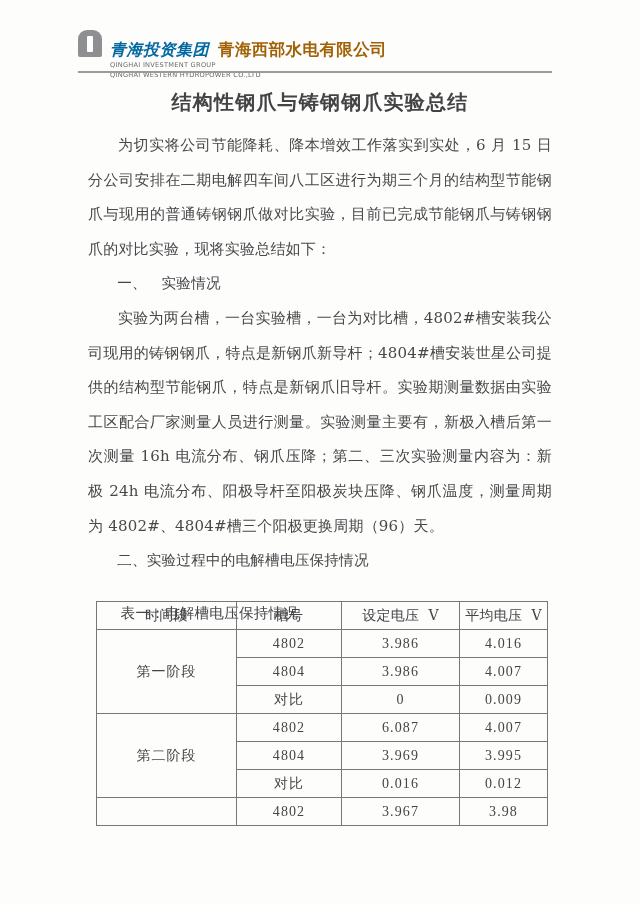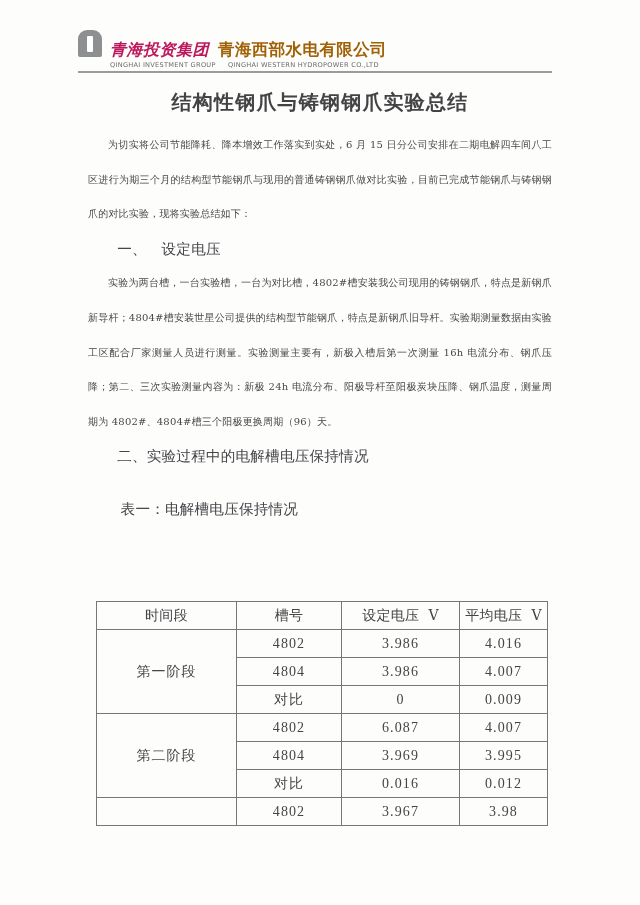--- a/index.html
+++ b/index.html
@@ -60,38 +60,39 @@
     display: flex;
     align-items: flex-end;
     gap: 9px;
   }
   .brand-cn-cursive {
     font-family: "DejaVu Serif", "Liberation Serif", serif;
     font-size: 16px;
     font-weight: 700;
     font-style: italic;
     letter-spacing: 0.5px;
-    color: #be185d;
+    color: #0369a1;
     line-height: 1;
     white-space: nowrap;
   }
   .brand-cn-bold {
     font-family: "DejaVu Sans", "Liberation Sans", sans-serif;
     font-size: 16.5px;
     font-weight: 700;
     letter-spacing: 0.4px;
     color: #a16207;
     line-height: 1;
     white-space: nowrap;
   }
   .brand-en-row {
     display: flex;
-    gap: 14px;
+    gap: 2px;
     margin-top: 3px;
     margin-left: 32px;
+    flex-direction: column;
   }
   .brand-en {
     font-family: "DejaVu Sans", "Liberation Sans", sans-serif;
     font-size: 6.5px;
     letter-spacing: 0.25px;
     color: #6b6b6d;
     white-space: nowrap;
     transform: scaleX(1.02);
     transform-origin: left center;
   }
@@ -120,21 +121,21 @@
 
   
   .body-area {
     position: absolute;
     left: 88px;
     top: 128px;
     width: 464px;
   }
   p.para {
     margin: 0 0 0 0;
-    font-size: 10px;
+    font-size: 15px;
     line-height: 34.6px;
     color: #48484a;
     text-align: justify;
     text-justify: inter-ideograph;
     letter-spacing: 0.2px;
   }
   p.indent { text-indent: 2em; }
 
   .heading {
     margin: 0;
@@ -213,21 +214,21 @@
     </div>
     <div class="lh-rule"></div>
   </div>
 
   <h1 class="doc-title">结构性钢爪与铸钢钢爪实验总结</h1>
 
   <div class="body-area">
 
     <p class="para indent">为切实将公司节能降耗、降本增效工作落实到实处，6 月 15 日分公司安排在二期电解四车间八工区进行为期三个月的结构型节能钢爪与现用的普通铸钢钢爪做对比实验，目前已完成节能钢爪与铸钢钢爪的对比实验，现将实验总结如下：</p>
 
-    <p class="heading">一、　设定电压</p>
+    <p class="heading">一、　实验情况</p>
 
     <p class="para indent">实验为两台槽，一台实验槽，一台为对比槽，4802#槽安装我公司现用的铸钢钢爪，特点是新钢爪新导杆；4804#槽安装世星公司提供的结构型节能钢爪，特点是新钢爪旧导杆。实验期测量数据由实验工区配合厂家测量人员进行测量。实验测量主要有，新极入槽后第一次测量 16h 电流分布、钢爪压降；第二、三次实验测量内容为：新极 24h 电流分布、阳极导杆至阳极炭块压降、钢爪温度，测量周期为 4802#、4804#槽三个阳极更换周期（96）天。</p>
 
     <p class="heading">二、实验过程中的电解槽电压保持情况</p>
 
     <p class="table-caption">表一：电解槽电压保持情况</p>
   </div>
 
   <table class="data-table">
     <colgroup>

